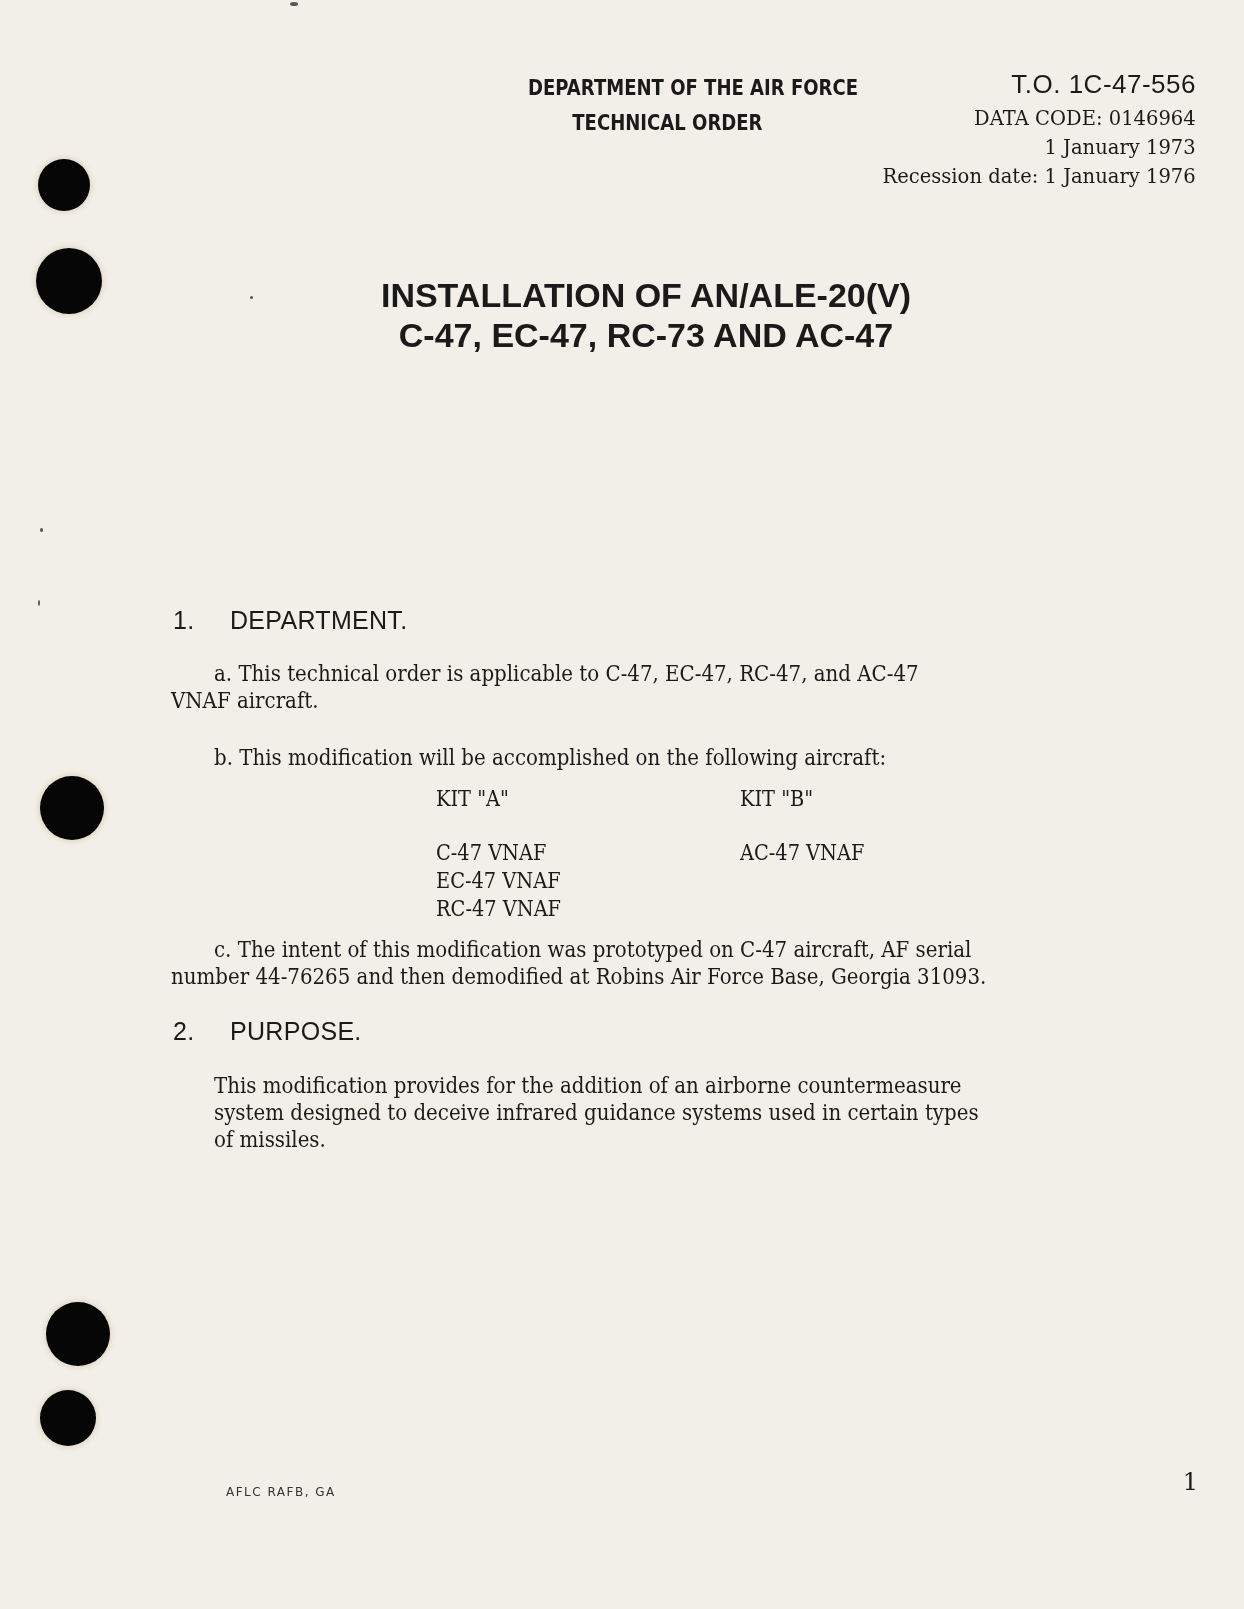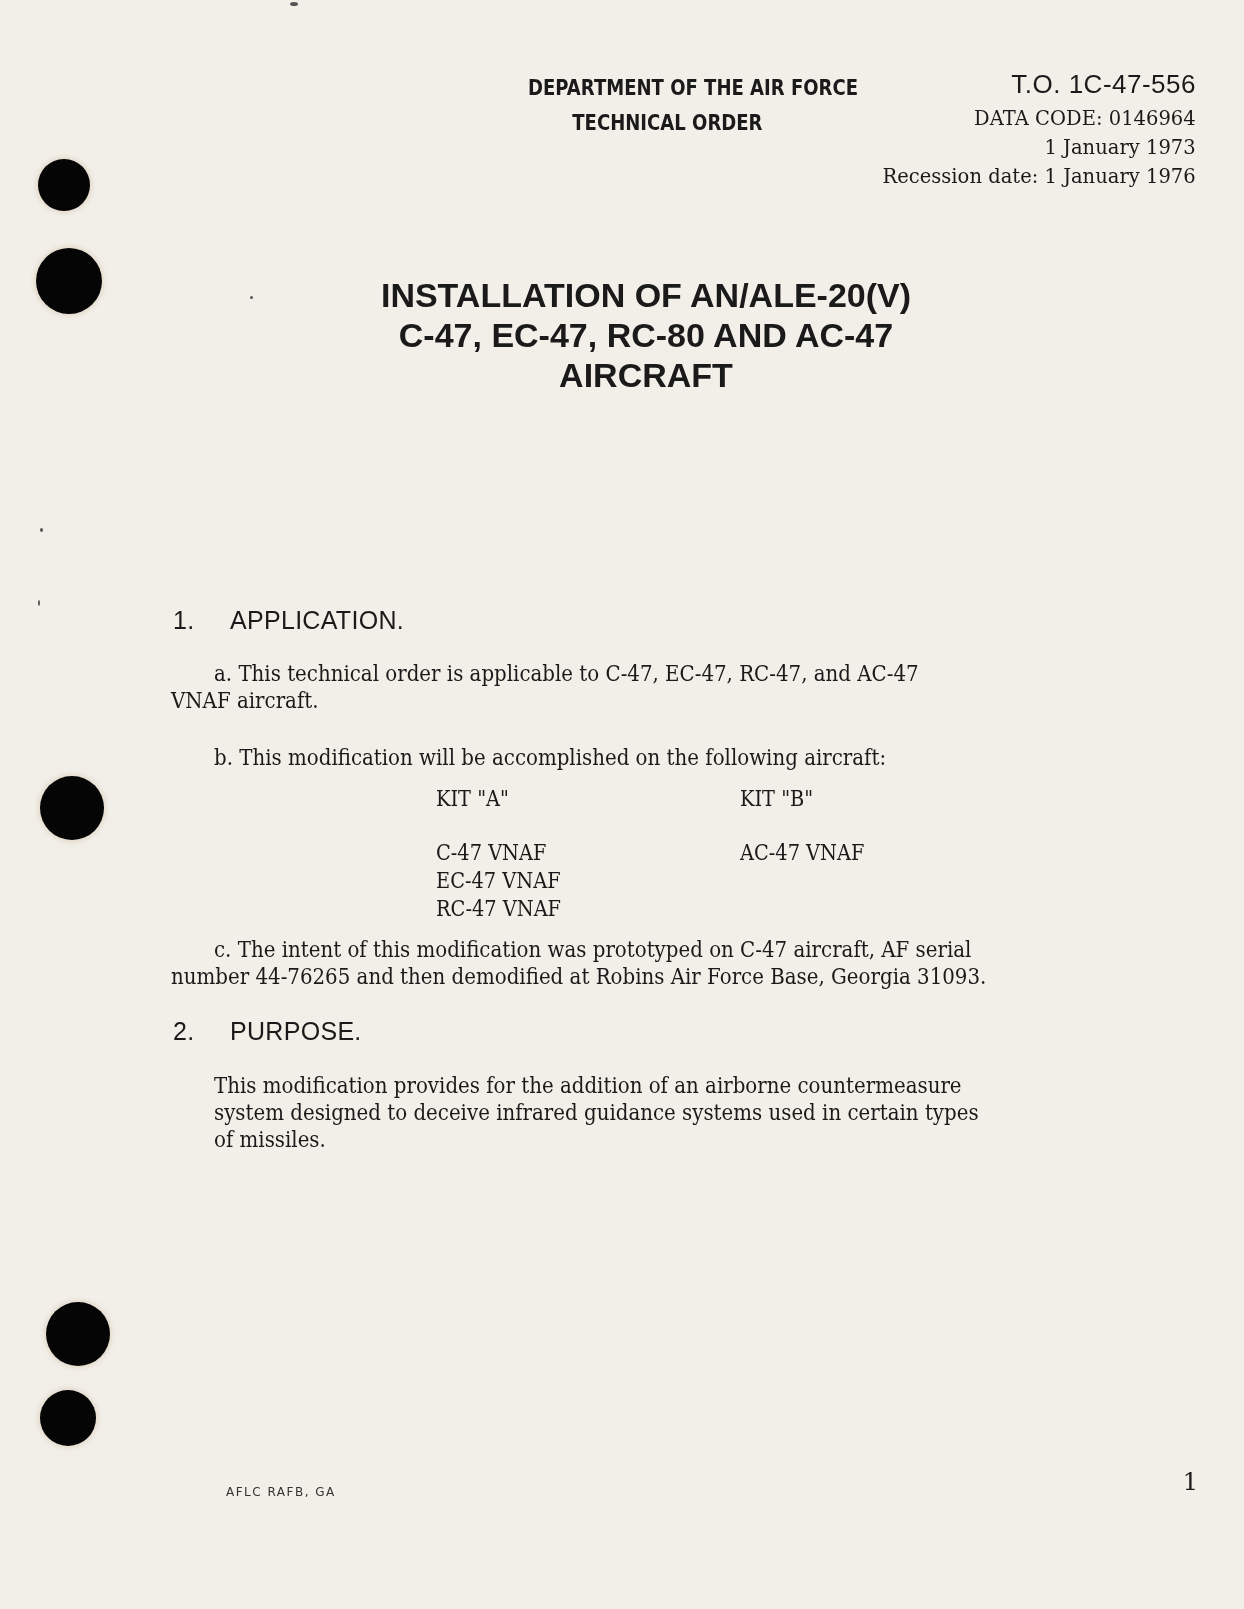--- a/index.html
+++ b/index.html
@@ -88,26 +88,25 @@
 
   <div class="hdr-right">
     <div class="to-number">T.O. 1C-47-556</div>
     <div class="meta">DATA CODE: 0146964</div>
     <div class="meta">1 January 1973</div>
     <div class="meta">Recession date: 1 January 1976</div>
   </div>
 
   <div class="title">
     <div>INSTALLATION OF AN/ALE-20(V)</div>
-    <div>C-47, EC-47, RC-80 AND AC-47</div>
-    <div>AIRCRAFT</div>
+    <div>C-47, EC-47, RC-73 AND AC-47</div>
   </div>
 
   <div class="section-head" style="top:606px;">
-    <span class="num">1.</span><span>APPLICATION.</span>
+    <span class="num">1.</span><span>DEPARTMENT.</span>
   </div>
 
   <div class="body-text" style="left:214px;top:660px;">a.  This technical order is applicable to C-47, EC-47, RC-47, and AC-47</div>
   <div class="body-text" style="left:171px;top:687px;">VNAF aircraft.</div>
 
   <div class="body-text" style="left:214px;top:744px;">b.  This modification will be accomplished on the following aircraft:</div>
 
   <div>
     <div class="kit" style="left:436px;top:784px;">KIT "A"</div>
     <div class="kit" style="left:436px;top:838px;">C-47 VNAF</div>

